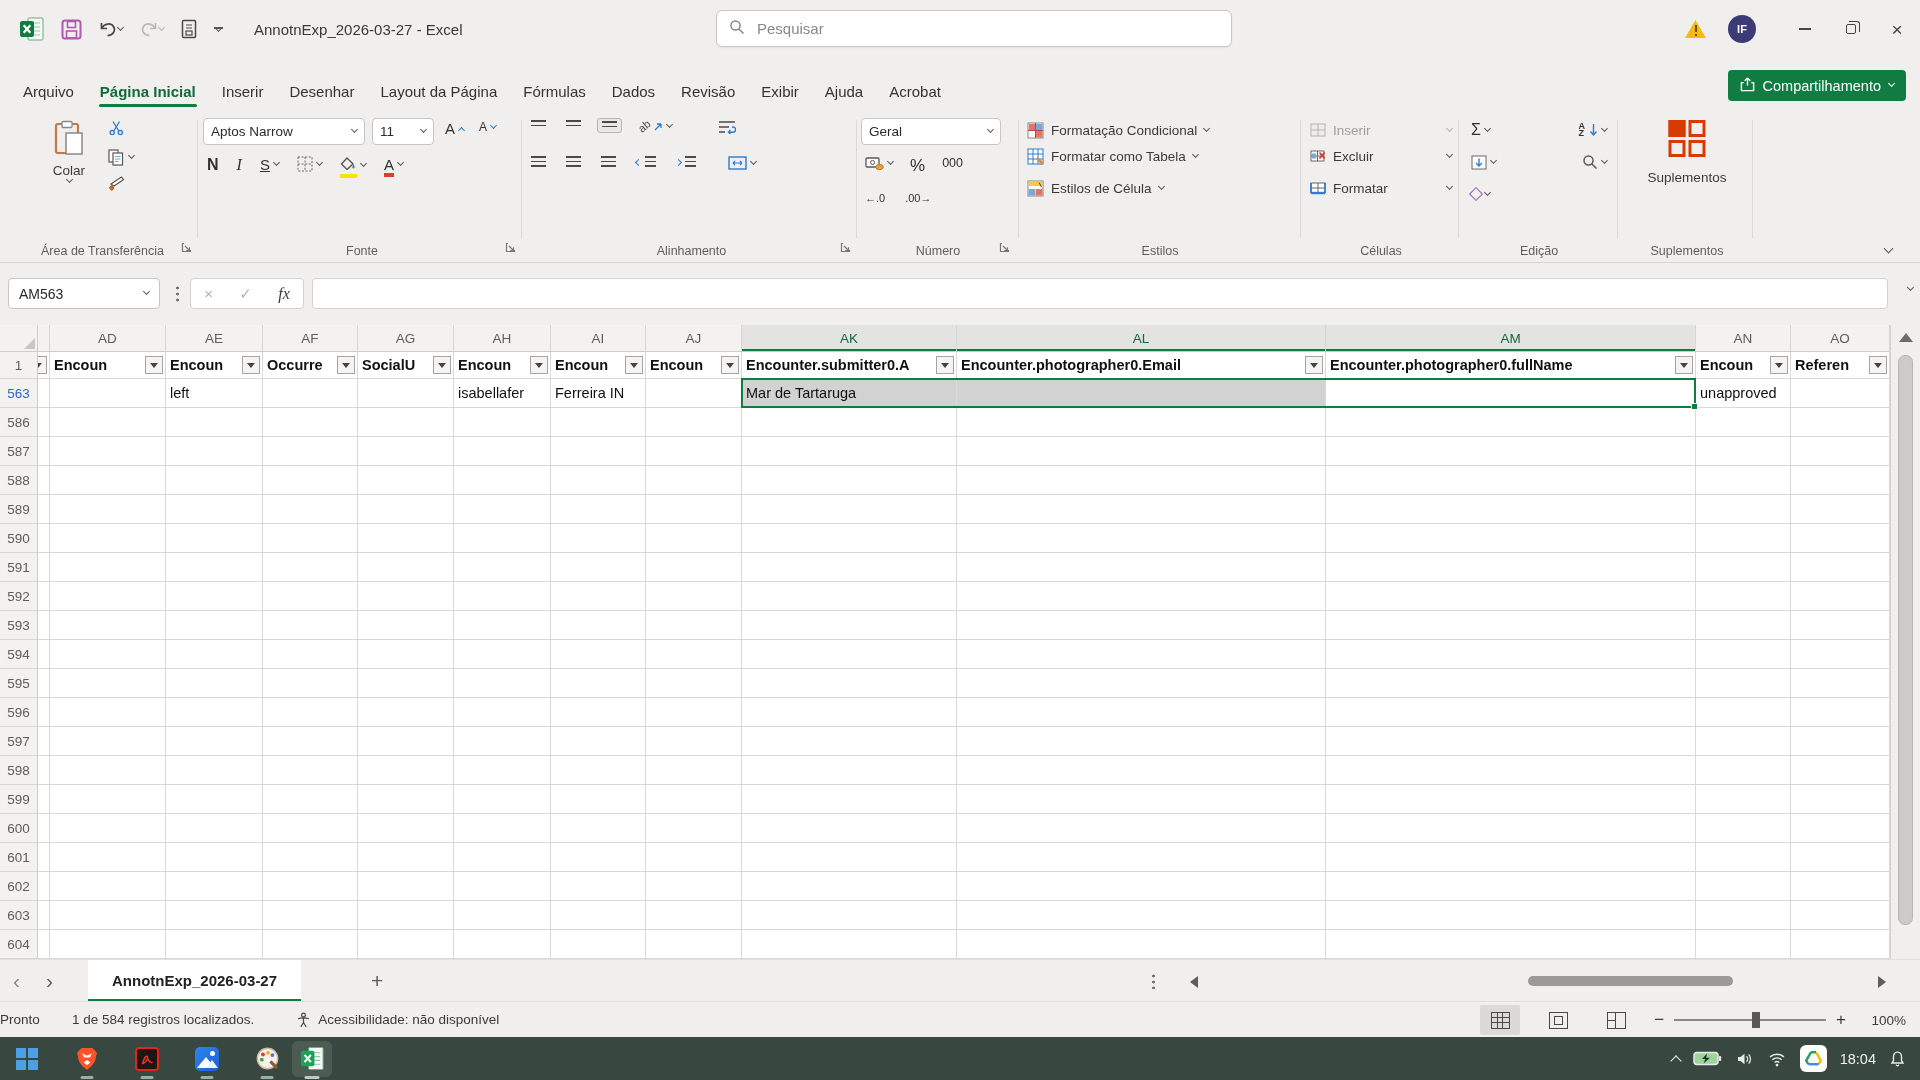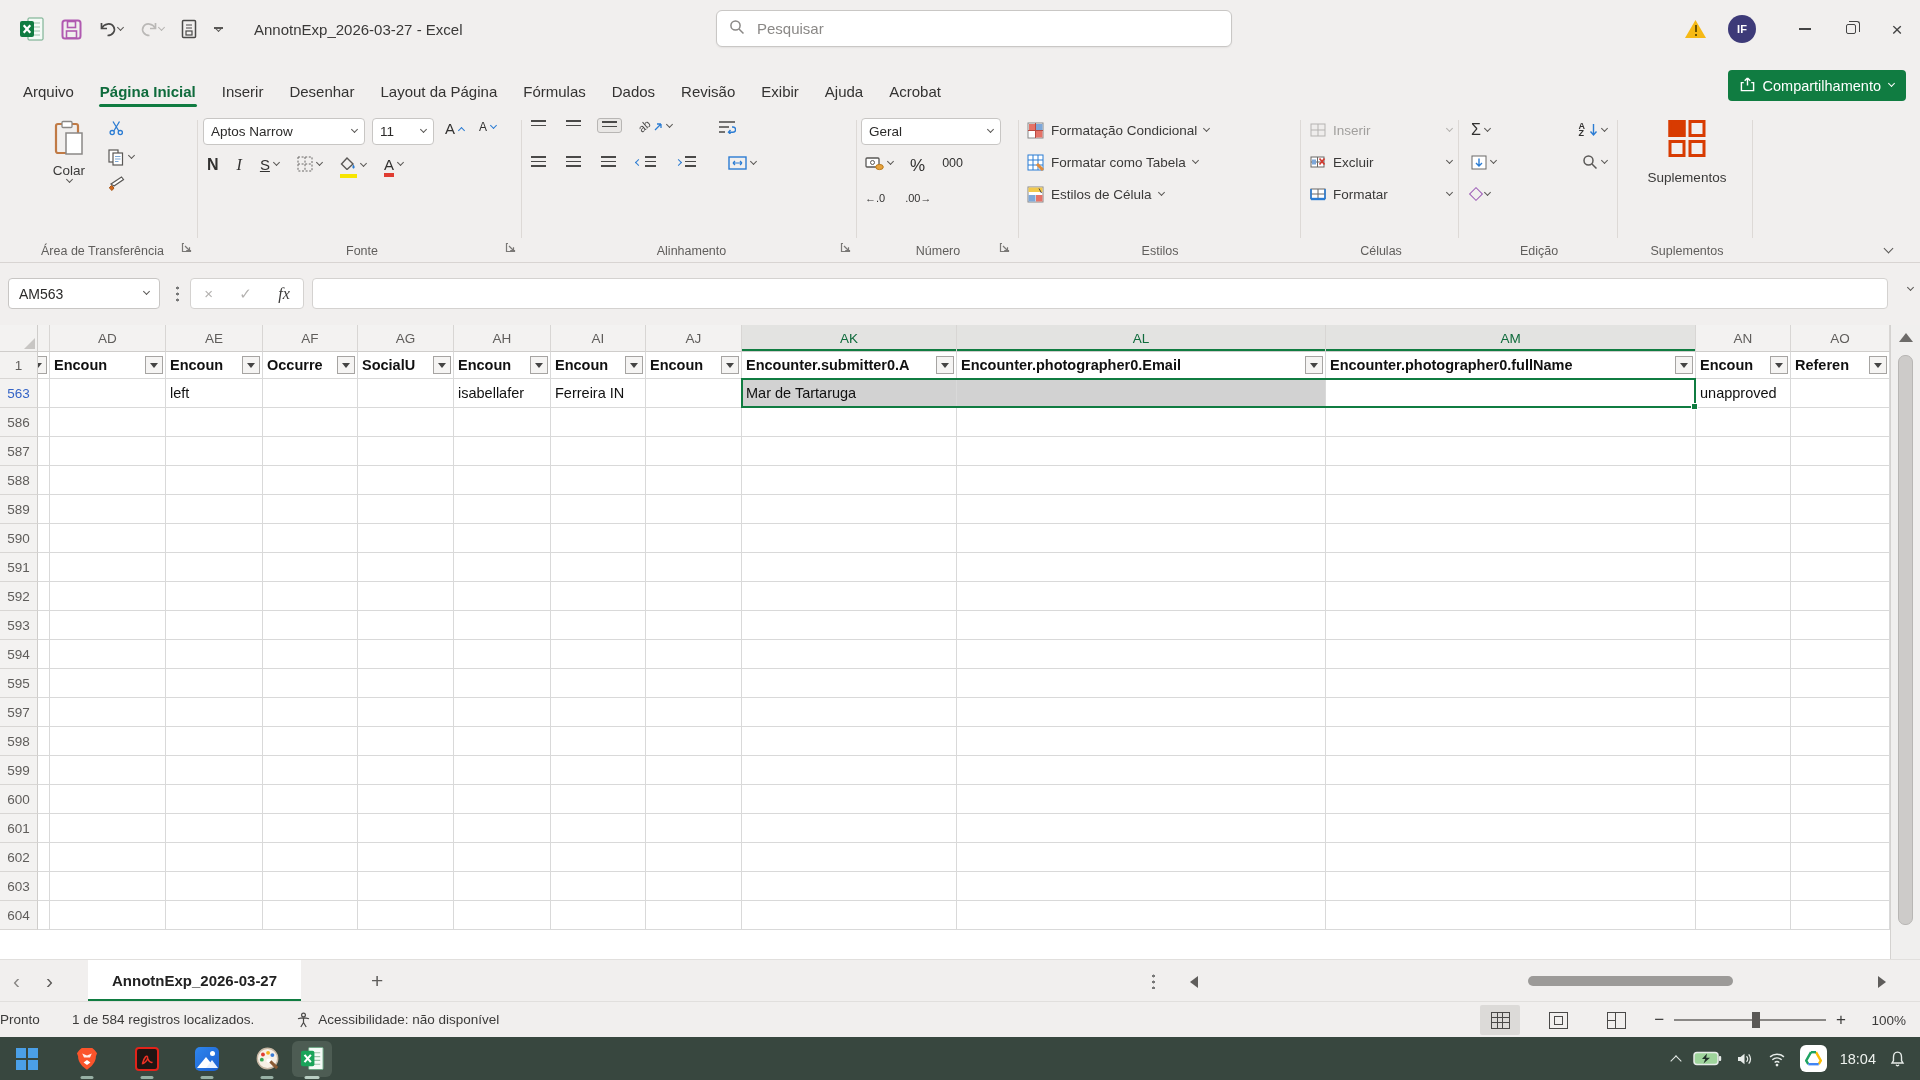--- a/index.html
+++ b/index.html
@@ -489,21 +489,21 @@
       <svg width="17" height="17" viewBox="0 0 17 17">
           <rect x="1" y="1" width="15" height="15" fill="#fff" stroke="#888"></rect>
           <rect x="2" y="2" width="6" height="6" fill="#e57368"></rect>
           <rect x="9" y="9" width="6.5" height="6.5" fill="#e57368"></rect>
           <rect x="9" y="2" width="6.5" height="6" fill="#7da7d9"></rect>
           <path d="M1 8.5h15 M8.5 1v15" stroke="#b84a42"></path>
         </svg>
       <span class="rlabel">Formatação Condicional</span>
         <span class="chev sm"></span>
     </div>
-    <div class="listrow" style="margin-top:6px">
+    <div class="listrow" style="">
       <svg width="17" height="17" viewBox="0 0 17 17">
           <rect x="1" y="1" width="15" height="15" fill="#fff" stroke="#2b7cd3"></rect>
           <path d="M1 6h15 M1 11h15 M6 1v15 M11 1v15" stroke="#2b7cd3"></path>
           <path d="M10 10 L16 16" stroke="#e08b3c" stroke-width="3"></path>
         </svg>
       <span class="rlabel">Formatar como Tabela</span>
         <span class="chev sm"></span>
     </div>
     <div class="listrow" style="margin-top:6px">
       <svg width="17" height="17" viewBox="0 0 17 17">
@@ -521,21 +521,21 @@
 
   <div class="rgroup" style="left:1306px;width:150px">
     <div class="listrow disabled" style="margin-top:5px">
       <svg width="16" height="14" viewBox="0 0 16 14">
           <rect x="1" y="1" width="14" height="12" fill="#efedec" stroke="#b5b3b1"></rect>
           <path d="M1 7h14 M8 1v12" stroke="#b5b3b1"></path>
         </svg>
       <span class="rlabel">Inserir</span>
         <span class="chev sm lite" style="margin-left:auto"></span>
     </div>
-    <div class="listrow" style="margin-top:6px">
+    <div class="listrow" style="">
       <svg width="16" height="14" viewBox="0 0 16 14">
           <rect x="1" y="2" width="13" height="10" fill="#fff" stroke="#6a6866"></rect>
           <path d="M1 7h13 M7.5 2v10" stroke="#6a6866"></path>
           <rect x="2" y="4.5" width="4" height="5" fill="#7da7d9"></rect>
           <path d="M9.5 3.5 L14.5 9.5 M14.5 3.5 L9.5 9.5" stroke="#d33a2f" stroke-width="1.7"></path>
         </svg>
       <span class="rlabel">Excluir</span>
         <span class="chev sm" style="margin-left:auto"></span>
     </div>
     <div class="listrow" style="margin-top:6px">
@@ -878,20 +878,36 @@
         <div class="cell" style="width: 95px; height: 29px;"></div>
         <div class="cell" style="width: 96px; height: 29px;"></div>
         <div class="cell" style="width: 215px; height: 29px;"></div>
         <div class="cell" style="width: 369px; height: 29px;"></div>
         <div class="cell" style="width: 370px; height: 29px;"></div>
         <div class="cell" style="width: 95px; height: 29px;"></div>
         <div class="cell" style="width: 99px; height: 29px;"></div>
       </div>
       <div class="grow" style="height: 29px;">
         <div class="rownum" style="height: 29px;">595</div>
+        <div class="cell" style="width: 12px; height: 29px;"></div>
+        <div class="cell" style="width: 116px; height: 29px;"></div>
+        <div class="cell" style="width: 97px; height: 29px;"></div>
+        <div class="cell" style="width: 95px; height: 29px;"></div>
+        <div class="cell" style="width: 96px; height: 29px;"></div>
+        <div class="cell" style="width: 97px; height: 29px;"></div>
+        <div class="cell" style="width: 95px; height: 29px;"></div>
+        <div class="cell" style="width: 96px; height: 29px;"></div>
+        <div class="cell" style="width: 215px; height: 29px;"></div>
+        <div class="cell" style="width: 369px; height: 29px;"></div>
+        <div class="cell" style="width: 370px; height: 29px;"></div>
+        <div class="cell" style="width: 95px; height: 29px;"></div>
+        <div class="cell" style="width: 99px; height: 29px;"></div>
+      </div>
+      <div class="grow" style="height: 29px;">
+        <div class="rownum" style="height: 29px;">596</div>
         <div class="cell" style="width: 12px; height: 29px;"></div>
         <div class="cell" style="width: 116px; height: 29px;"></div>
         <div class="cell" style="width: 97px; height: 29px;"></div>
         <div class="cell" style="width: 95px; height: 29px;"></div>
         <div class="cell" style="width: 96px; height: 29px;"></div>
         <div class="cell" style="width: 97px; height: 29px;"></div>
         <div class="cell" style="width: 95px; height: 29px;"></div>
         <div class="cell" style="width: 96px; height: 29px;"></div>
         <div class="cell" style="width: 215px; height: 29px;"></div>
         <div class="cell" style="width: 369px; height: 29px;"></div>

